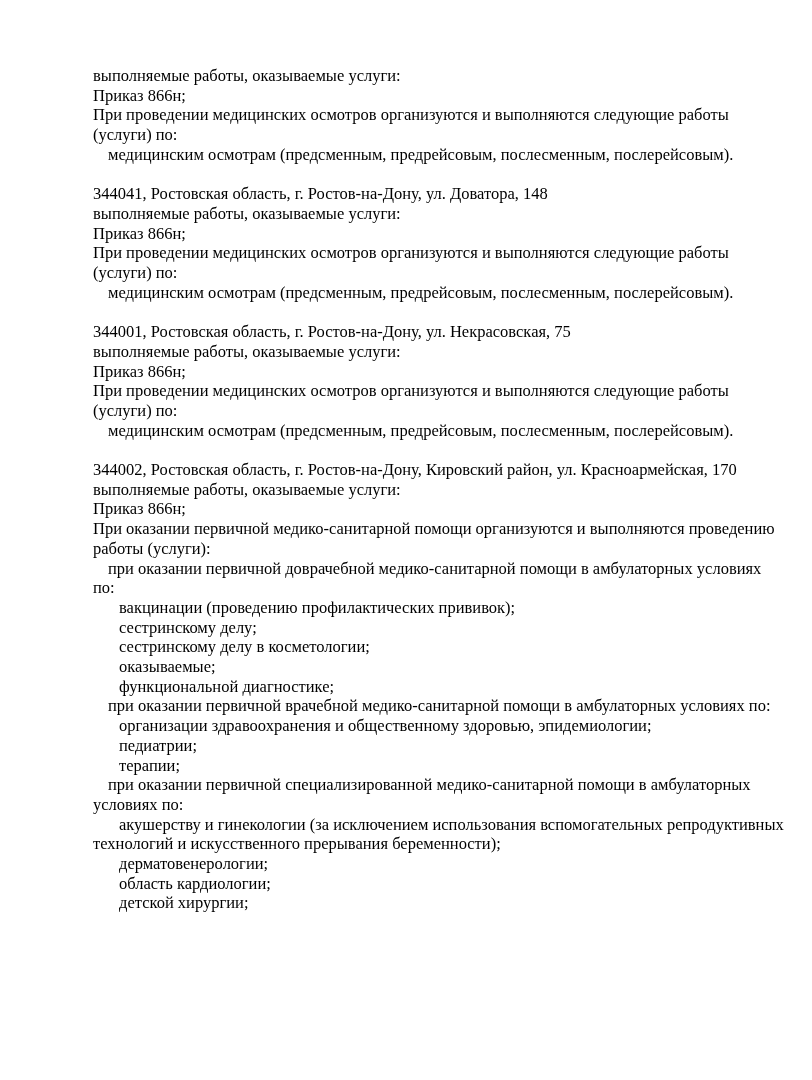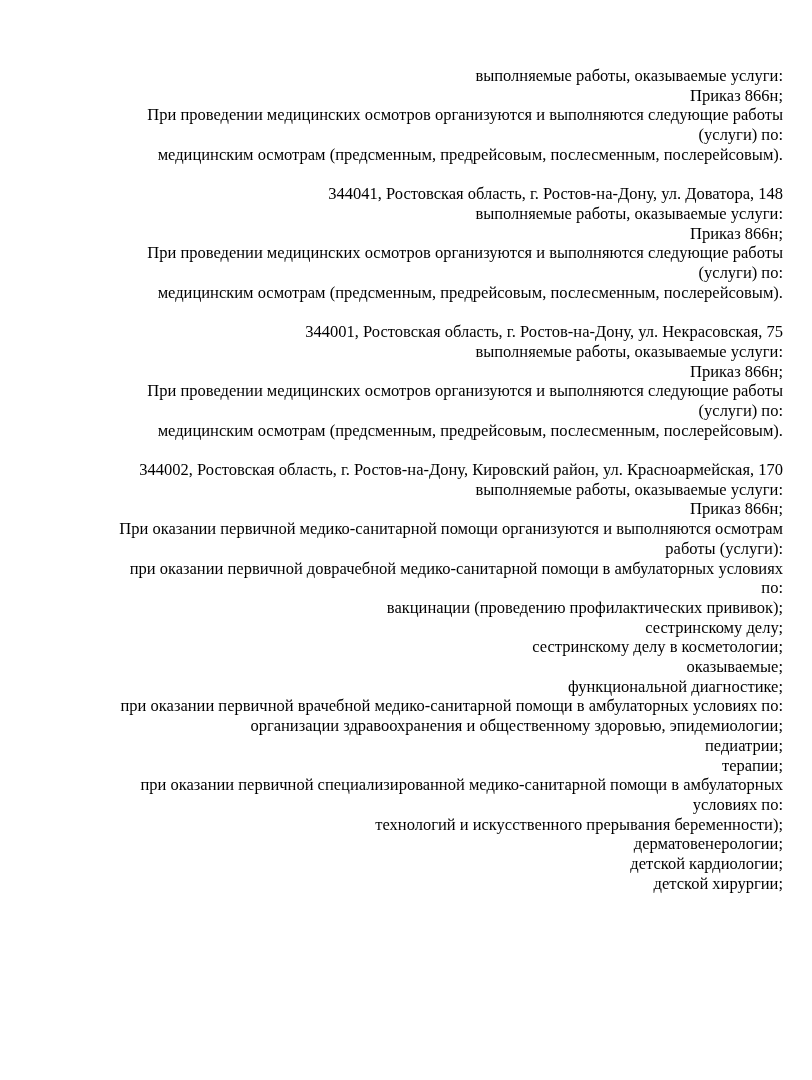--- a/index.html
+++ b/index.html
@@ -20,21 +20,20 @@
     top: 66px;
     width: 690px;
     color: #000000;
     font-family: "Liberation Serif", "DejaVu Serif", serif;
     font-size: 16.5px;
     line-height: 19.7px;
     font-weight: 400;
   }
   .block {
     margin: 0 0 19.7px 0;
-    text-align: right;
   }
   .block:last-child { margin-bottom: 0; }
   .line {
     white-space: pre;
   }
   .indent-0 { padding-left: 0; }
   .indent-1 { padding-left: 15px; }
   .indent-2 { padding-left: 26px; }
 </style>
 </head>
@@ -62,34 +61,35 @@
         <div class="line indent-0">выполняемые работы, оказываемые услуги:</div>
         <div class="line indent-0">Приказ 866н;</div>
         <div class="line indent-0">При проведении медицинских осмотров организуются и выполняются следующие работы</div>
         <div class="line indent-0">(услуги) по:</div>
         <div class="line indent-1">медицинским осмотрам (предсменным, предрейсовым, послесменным, послерейсовым).</div>
       </div>
       <div class="block">
         <div class="line indent-0">344002, Ростовская область, г. Ростов-на-Дону, Кировский район, ул. Красноармейская, 170</div>
         <div class="line indent-0">выполняемые работы, оказываемые услуги:</div>
         <div class="line indent-0">Приказ 866н;</div>
-        <div class="line indent-0">При оказании первичной медико-санитарной помощи организуются и выполняются осмотрам</div>
+        <div class="line indent-0">При оказании первичной медико-санитарной помощи организуются и выполняются проведению</div>
         <div class="line indent-0">работы (услуги):</div>
         <div class="line indent-1">при оказании первичной доврачебной медико-санитарной помощи в амбулаторных условиях</div>
         <div class="line indent-0">по:</div>
         <div class="line indent-2">вакцинации (проведению профилактических прививок);</div>
         <div class="line indent-2">сестринскому делу;</div>
         <div class="line indent-2">сестринскому делу в косметологии;</div>
         <div class="line indent-2">оказываемые;</div>
         <div class="line indent-2">функциональной диагностике;</div>
         <div class="line indent-1">при оказании первичной врачебной медико-санитарной помощи в амбулаторных условиях по:</div>
         <div class="line indent-2">организации здравоохранения и общественному здоровью, эпидемиологии;</div>
         <div class="line indent-2">педиатрии;</div>
         <div class="line indent-2">терапии;</div>
         <div class="line indent-1">при оказании первичной специализированной медико-санитарной помощи в амбулаторных</div>
         <div class="line indent-0">условиях по:</div>
+        <div class="line indent-2">акушерству и гинекологии (за исключением использования вспомогательных репродуктивных</div>
         <div class="line indent-0">технологий и искусственного прерывания беременности);</div>
         <div class="line indent-2">дерматовенерологии;</div>
-        <div class="line indent-2">детской кардиологии;</div>
+        <div class="line indent-2">область кардиологии;</div>
         <div class="line indent-2">детской хирургии;</div>
       </div>
     </div>
 </div>
 
 </body></html>

